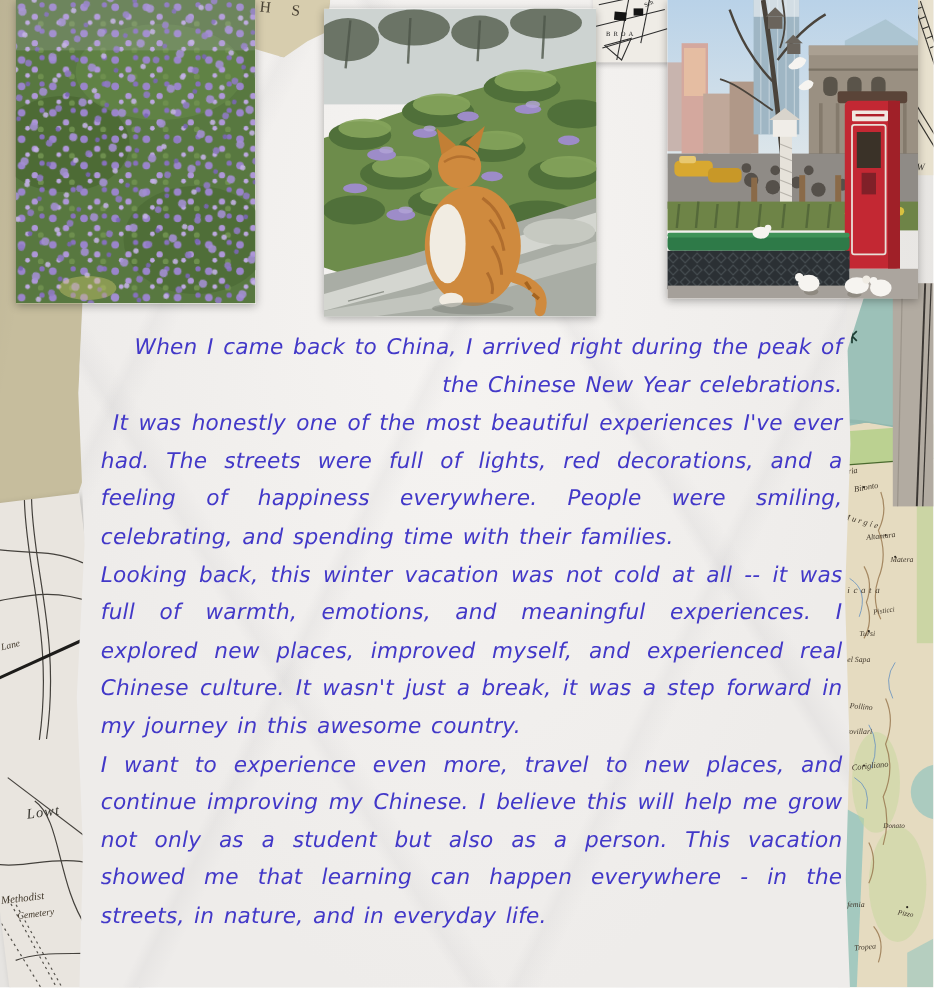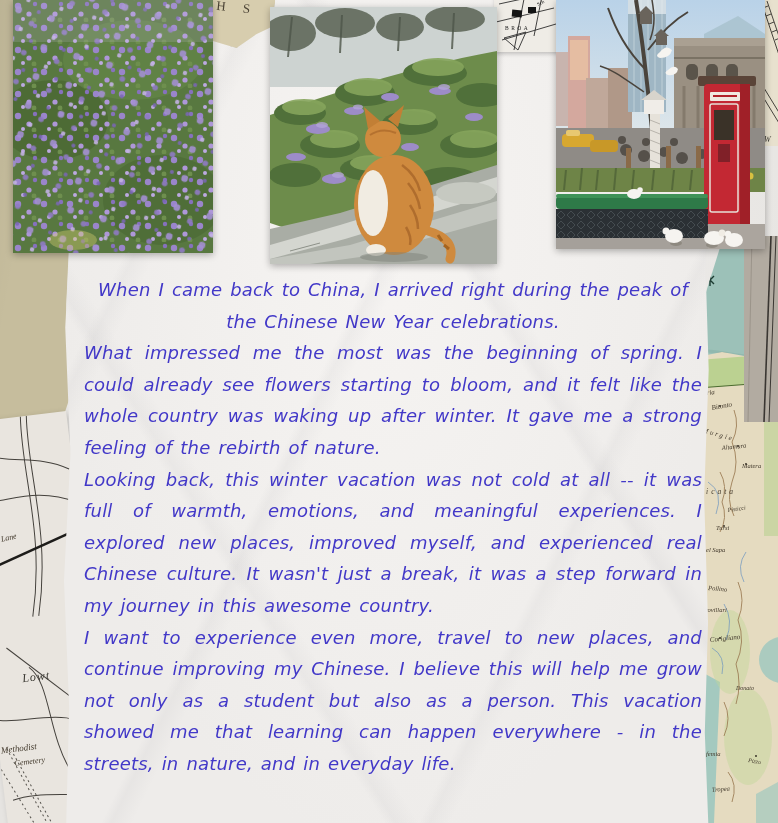--- a/index.html
+++ b/index.html
@@ -71,21 +71,21 @@
     left:494px;top:-6px;width:64px;height:58px;background:#efece6;z-index:4;
     box-shadow:1px 2px 4px rgba(0,0,0,.2);
   }
   
   .essay{
     left:84px;top:274px;width:618px;z-index:6;
     color:#4238c8;font-size:18px;font-style:italic;line-height:31.6px;
     word-spacing:2px;letter-spacing:.2px;
   }
   .essay p{margin:0;}
-  .essay .center{text-align:center;}
+  .essay .center{text-align:right;}
   .essay .just{text-align:justify;}
   .essay .indent{text-indent:10px;}
   .mlab{font-family:"Liberation Serif",serif;fill:#42392c;font-style:italic;}
   .slab{font-family:"Liberation Serif",serif;fill:#3c3a34;font-style:italic;}
 </style>
 </head>
 <body>
 
 <div class="canvas">
 
@@ -476,18 +476,18 @@
         <ellipse cx="178" cy="240" rx="9" ry="7" fill="#f6f4f0"></ellipse>
         <circle cx="172" cy="234" r="3.2" fill="#f6f4f0"></circle>
         <ellipse cx="78" cy="194" rx="7" ry="5" fill="#f6f4f0"></ellipse>
         <circle cx="84" cy="190" r="2.8" fill="#f6f4f0"></circle>
       </g>
     </svg>
   </div>
 
   <div class="abs essay">
     <p class="center">When I came back to China, I arrived right during the peak of the Chinese New Year celebrations.</p>
-    <p class="just">What impressed me the most was the beginning of spring. I could already see flowers starting to bloom, and it felt like the whole country was waking up after winter. It gave me a strong feeling of the rebirth of nature.</p>
+    <p class="just indent">It was honestly one of the most beautiful experiences I've ever had. The streets were full of lights, red decorations, and a feeling of happiness everywhere. People were smiling, celebrating, and spending time with their families.</p>
     <p class="just">Looking back, this winter vacation was not cold at all -- it was full of warmth, emotions, and meaningful experiences. I explored new places, improved myself, and experienced real Chinese culture. It wasn't just a break, it was a step forward in my journey in this awesome country.</p>
     <p class="just">I want to experience even more, travel to new places, and continue improving my Chinese. I believe this will help me grow not only as a student but also as a person. This vacation showed me that learning can happen everywhere - in the streets, in nature, and in everyday life.</p>
   </div>
 
 </div>
 
 </body></html>

